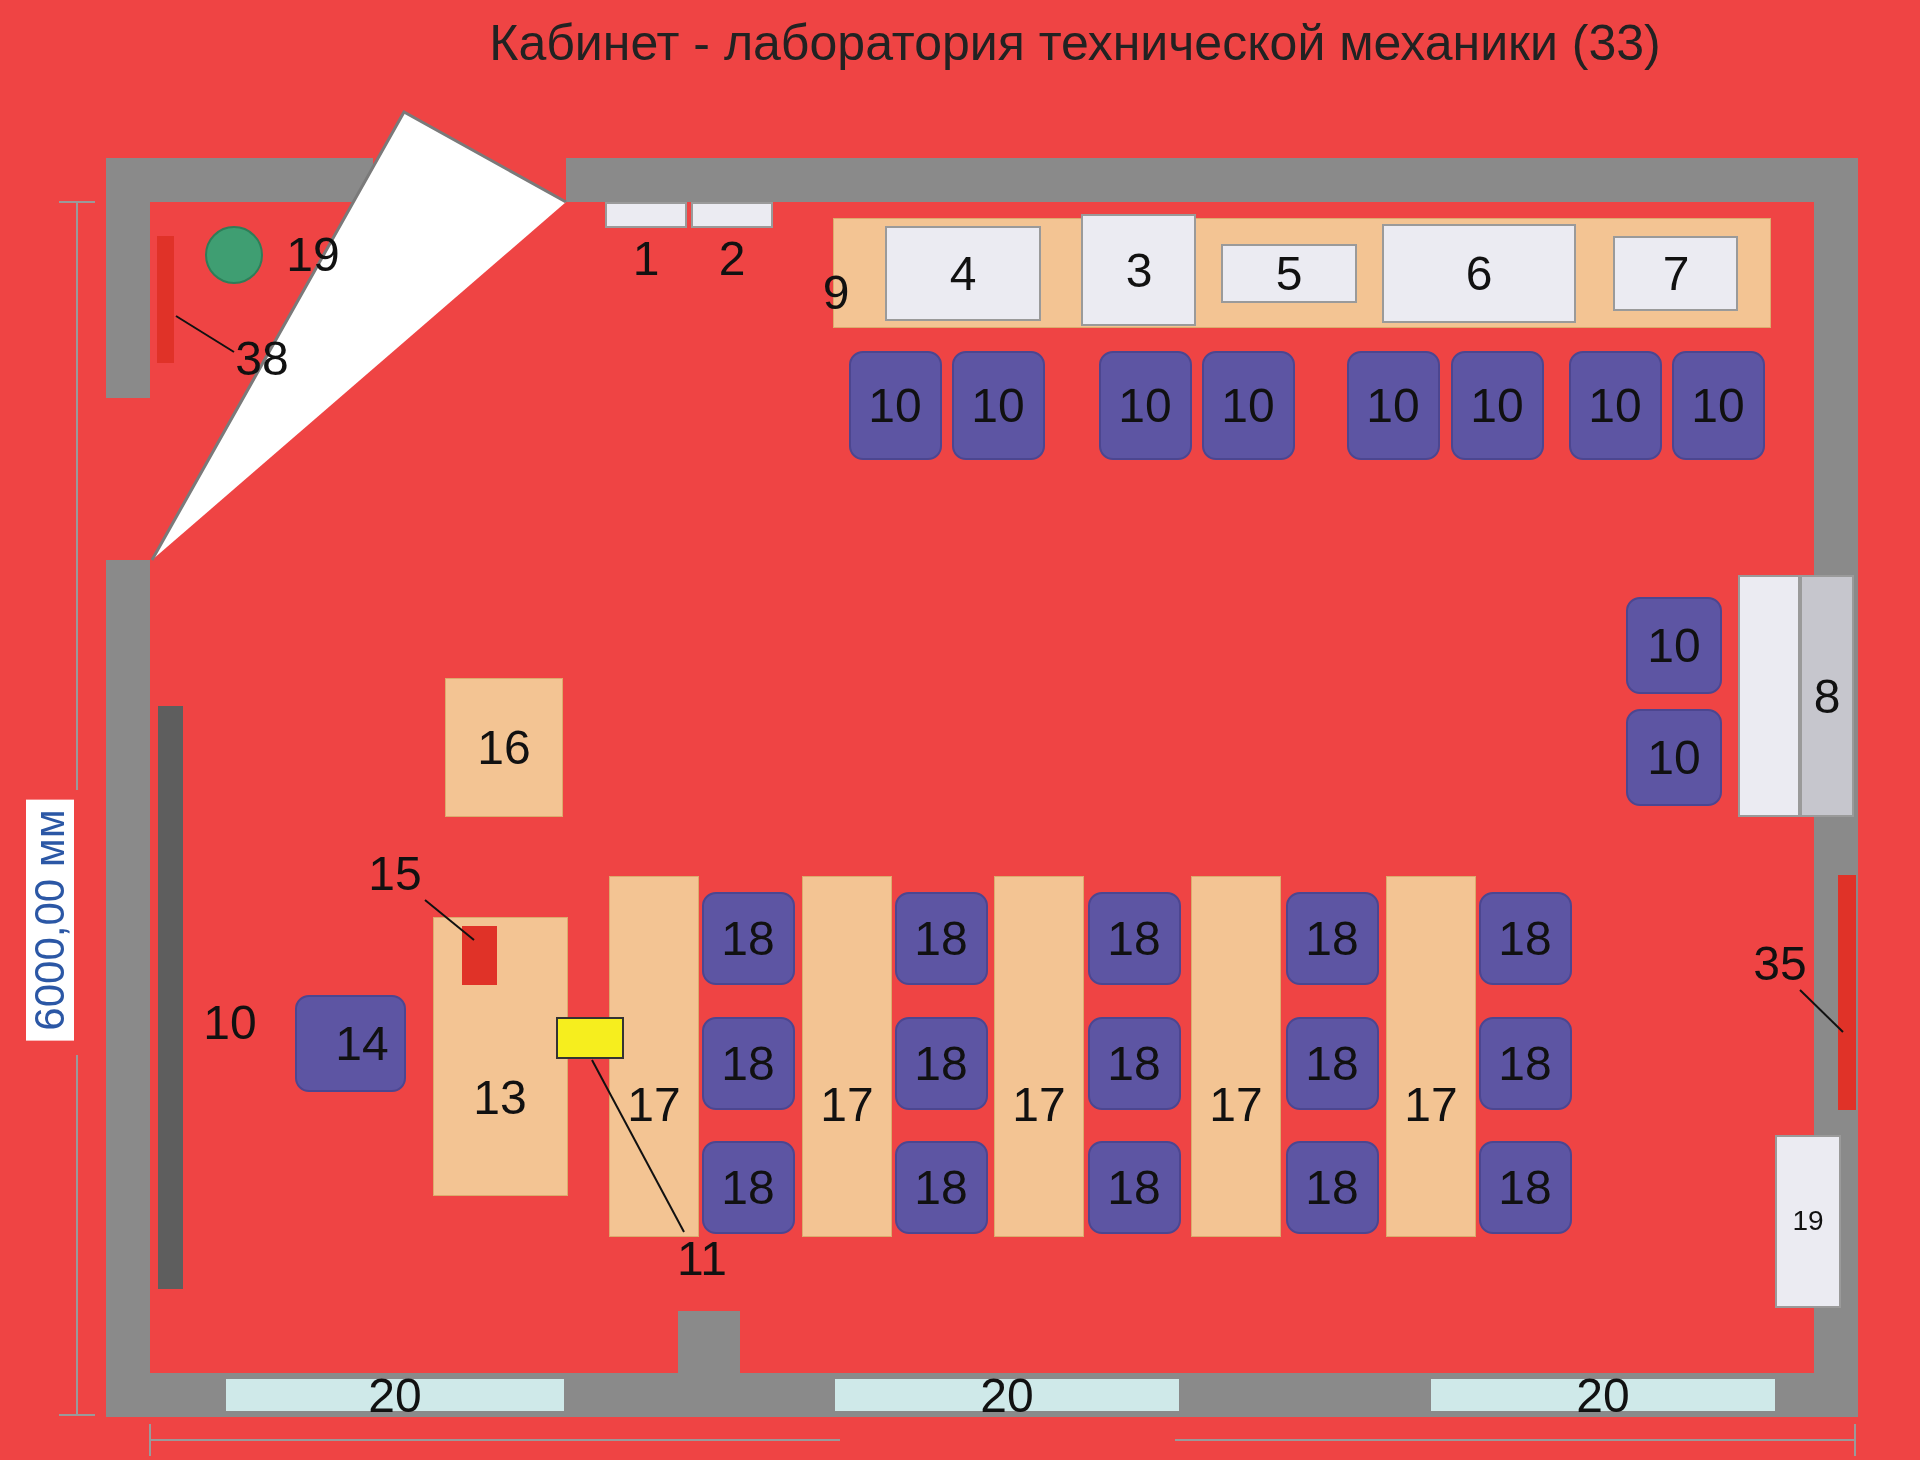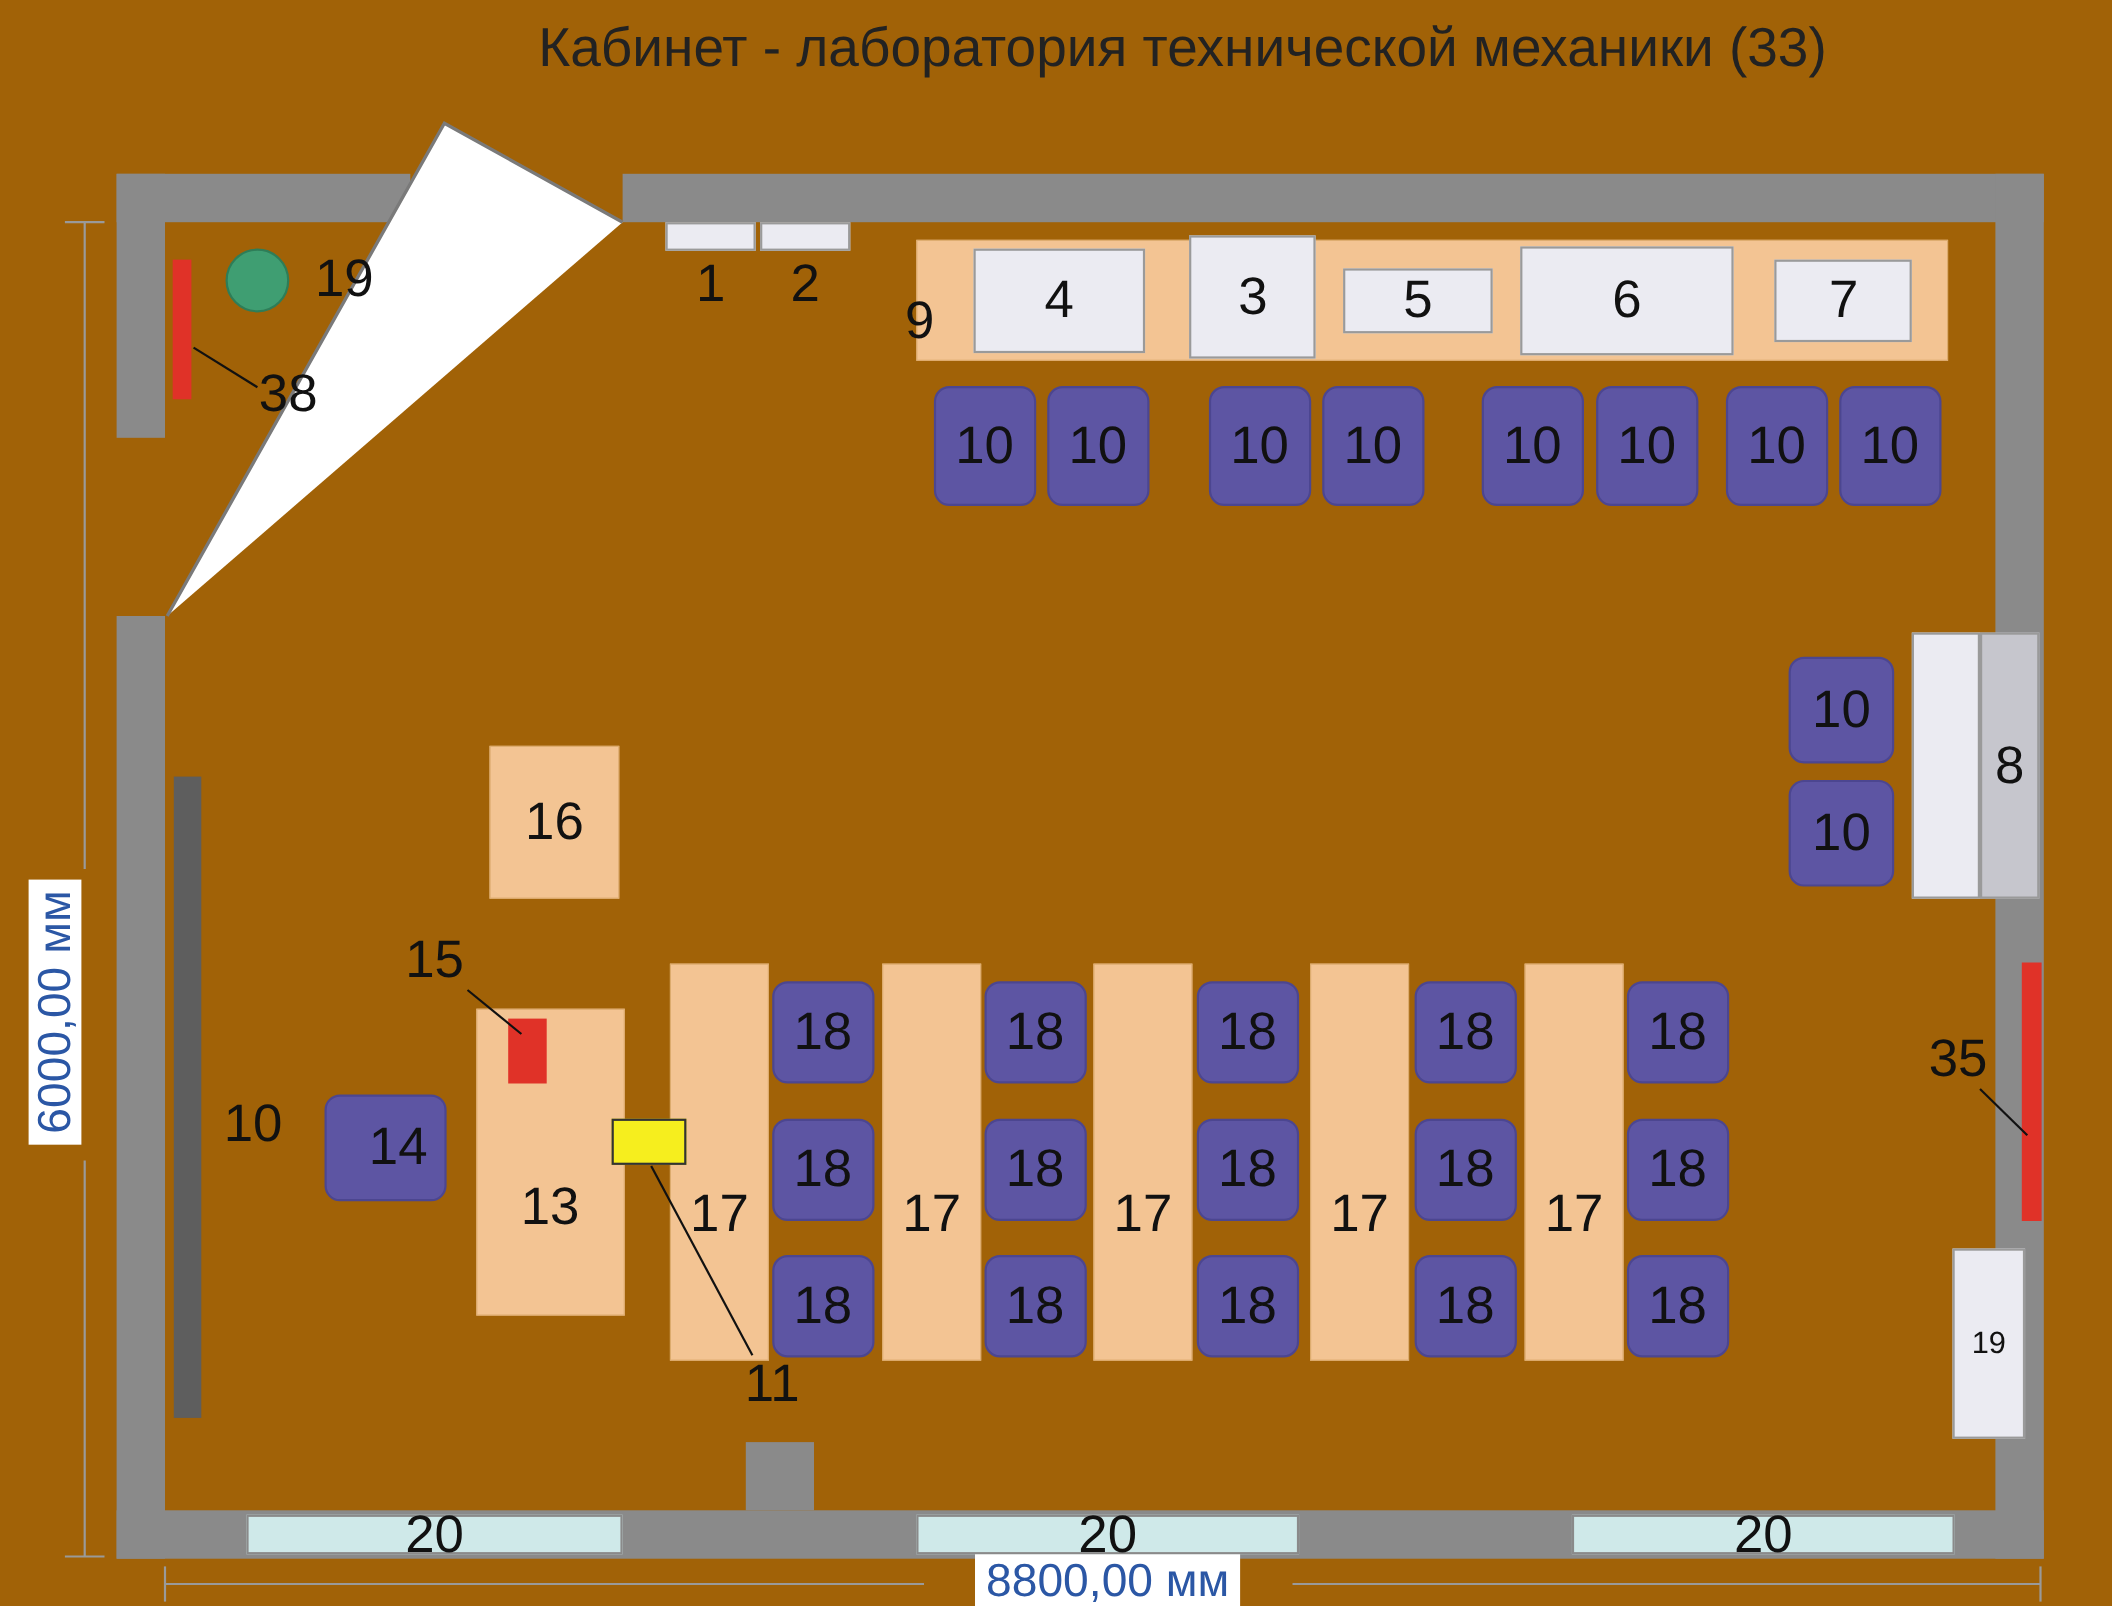--- a/index.html
+++ b/index.html
@@ -1,16 +1,16 @@
 <!DOCTYPE html>
 <html><head>
 <meta charset="utf-8">
 <style>
   html,body{margin:0;padding:0;background:#ffffff;}
-  .canvas{position:relative;width:1920px;height:1460px;background:#a16207;overflow:hidden;
+  .canvas{position:relative;width:1920px;height:1460px;background:#ef4444;overflow:hidden;
           font-family:"Liberation Sans",sans-serif;}
   .wall{position:absolute;background:#8a8a8a;z-index:1;}
   .furn{position:absolute;box-sizing:border-box;z-index:3;}
   .orange{background:#f3c493;border:1px solid #dcab6d;}
   .chair{background:#5d55a3;border:2px solid #4c4690;border-radius:14px;}
   .equip{background:#ebebf2;border:2px solid #9a9a9a;z-index:4;}
   .window{background:#cfe9e9;border:2px solid #8a8a8a;z-index:2;}
   .board{background:#5e5e5e;}
   .red{background:#e03228;}
   .yellow{background:#f6ee1e;border:2px solid #333;z-index:4;}
@@ -174,15 +174,14 @@
   <div class="num sm" style="left:1808px;top:1221px">19</div>
   <div class="num" style="left:1780px;top:963px">35</div>
   <div class="num" style="left:313px;top:254px">19</div>
   <div class="num" style="left:262px;top:358px">38</div>
 
   <div class="num" style="left:395px;top:1395px">20</div>
   <div class="num" style="left:1007px;top:1395px">20</div>
   <div class="num" style="left:1603px;top:1395px">20</div>
 
   <div class="dim vert" style="left:50px;top:920px">6000,00 мм</div>
-  <div class="dim" style="left:1007px;top:1437px">8800,00 мм</div>
 
 </div>
 
 </body></html>

